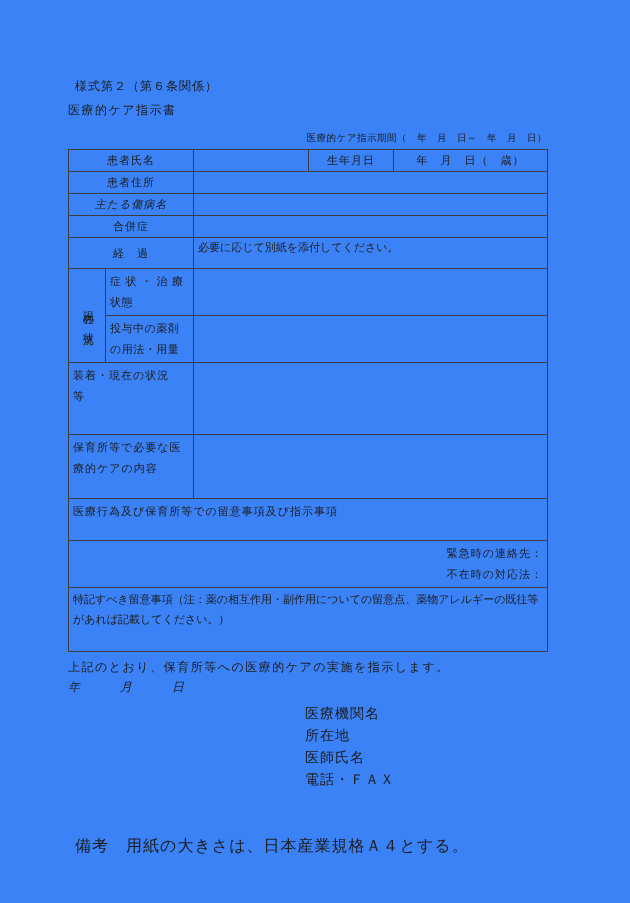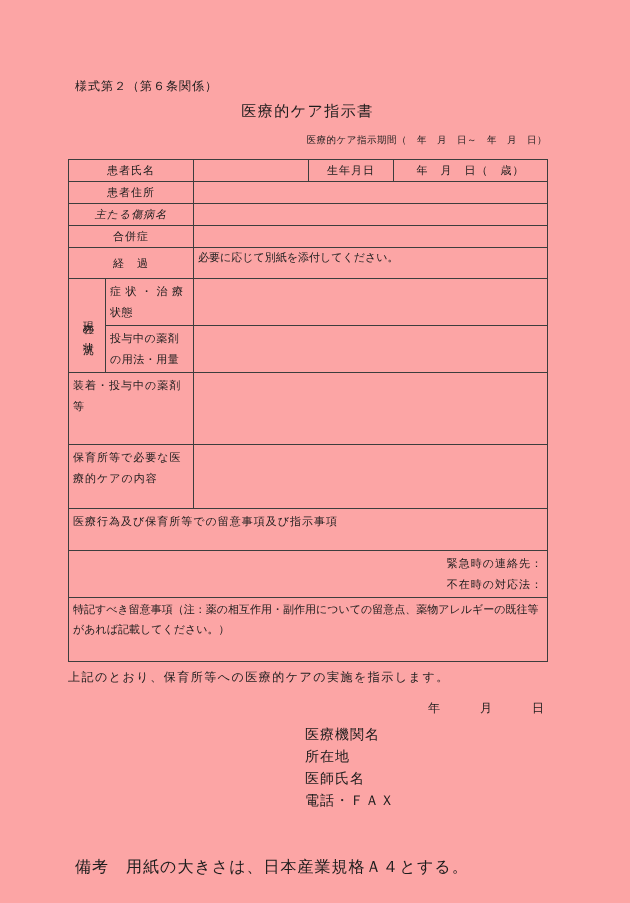--- a/index.html
+++ b/index.html
@@ -2,51 +2,51 @@
 <html><head>
 <meta charset="utf-8">
 <style>
   * { margin: 0; padding: 0; box-sizing: border-box; }
   html, body { background: #e8e8e8; }
   .page {
     position: relative;
     width: 630px;
     height: 903px;
     margin: 0 auto;
-    background: #fca5a5;
+    background: #3b82f6;
     color: #1c1c1c;
     font-family: "DejaVu Serif", "Liberation Serif", serif;
     overflow: hidden;
   }
   .content {
     position: absolute;
     left: 68px;
     top: 0;
     width: 479px;
   }
   .form-number {
     margin-top: 78px;
     padding-left: 7px;
     font-size: 12px;
     letter-spacing: 1px;
   }
   .doc-title {
     margin-top: 7px;
-    text-align: center;
-    font-size: 15px;
+    text-align: left;
+    font-size: 12px;
     letter-spacing: 1.5px;
   }
   .period-line {
     margin-top: 13px;
     text-align: right;
     font-size: 9.5px;
     letter-spacing: 0.5px;
   }
   table.form-table {
-    margin-top: 12px;
+    margin-top: 4px;
     width: 479px;
     border-collapse: collapse;
     table-layout: fixed;
   }
   .form-table td {
     border: 1px solid #3d3d3d;
     font-size: 11px;
     padding: 2px 4px;
     overflow: hidden;
   }
@@ -71,25 +71,26 @@
   }
   .note-small { font-size: 9px; vertical-align: top; padding: 4px 6px; color: #222; }
   .notes-cell { font-size: 10px; vertical-align: top; padding: 4px 6px; line-height: 20px; }
   .two-line { vertical-align: top; padding: 4px 6px; line-height: 21px; white-space: pre-line; letter-spacing: 1px; text-align: right; }
   .statement {
     margin-top: 7px;
     font-size: 12px;
     letter-spacing: 1.5px;
   }
   .date-line {
-    margin-top: 14px;
-    text-align: right;
+    margin-top: 3px;
+    text-align: left;
     font-size: 12px;
     letter-spacing: 1px;
     padding-right: 2px;
+    font-style: italic;
   }
   .sig-block {
     margin-top: 6px;
     margin-left: 237px;
     font-size: 14px;
     line-height: 22px;
     letter-spacing: 1px;
   }
   .remarks {
     margin-top: 46px;
@@ -152,21 +153,21 @@
         <td colspan="3" class="val"></td>
       </tr>
 
       <tr style="height:42px;">
         <td class="sub-lbl">投与中の薬剤
 の用法・用量</td>
         <td colspan="3" class="val"></td>
       </tr>
 
       <tr style="height:72px;">
-        <td colspan="2" class="lbl-tl pre">装着・投与中の薬剤
+        <td colspan="2" class="lbl-tl pre">装着・現在の状況
 等</td>
         <td colspan="3" class="val"></td>
       </tr>
 
       <tr style="height:64px;">
         <td colspan="2" class="lbl-tl pre">保育所等で必要な医
 療的ケアの内容</td>
         <td colspan="3" class="val"></td>
       </tr>
 

